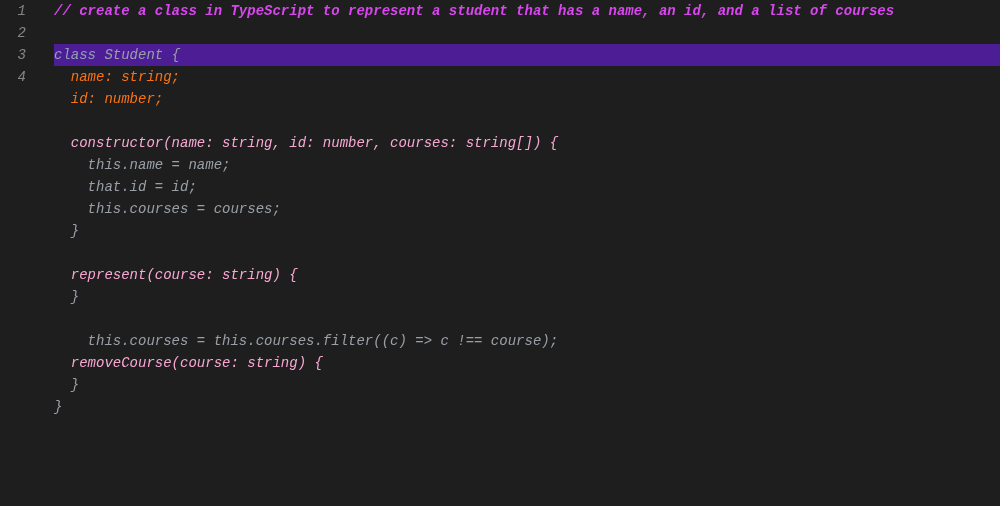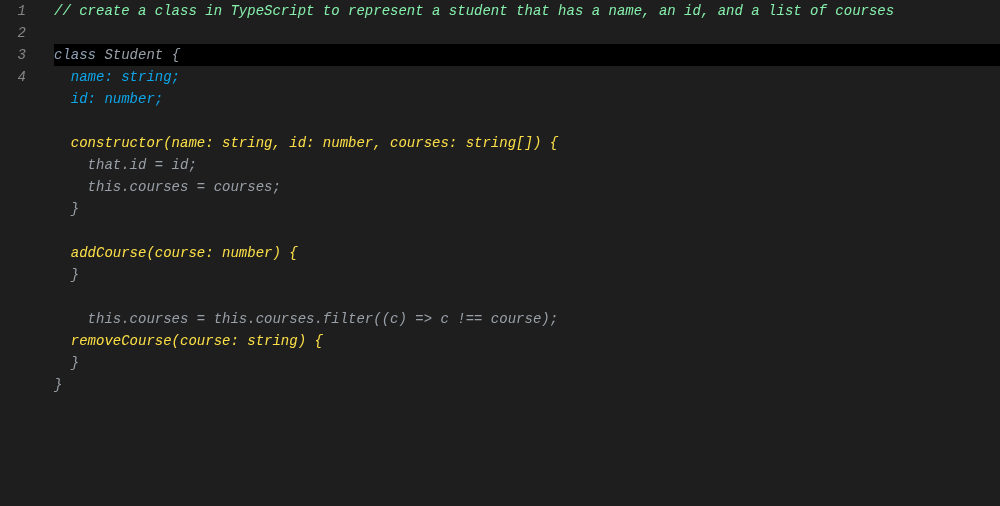--- a/index.html
+++ b/index.html
@@ -35,53 +35,54 @@
     }
     .code-area {
       flex: 1;
       padding-left: 10px;
     }
     .code-line {
       height: 22px;
       white-space: pre;
     }
     .line-highlight {
-      background: #000000;
+      background: #4c1d95;
       font-style: italic;
     }
-    .comment { color: #86efac; }
+    .comment { color: #d946ef; font-weight: bold; }
     .keyword { color: #91a0b6; }
     .identifier { color: #9aa0a8; }
-    .property { color: #0ea5e9; }
+    .property { color: #f97316; }
     .punct { color: #9aa0a8; }
-    .method { color: #fde047; }
+    .method { color: #f9a8d4; }
   </style>
 </head>
 <body>
 
 <div class="editor-container">
   <div class="gutter">
     <div class="gutter-line">1</div>
     <div class="gutter-line">2</div>
     <div class="gutter-line">3</div>
     <div class="gutter-line">4</div>
   </div>
   <div class="code-area">
     <div class="code-line"><span class="comment">// create a class in TypeScript to represent a student that has a name, an id, and a list of courses</span></div>
     <div class="code-line"><span></span></div>
     <div class="code-line line-highlight"><span class="keyword">class</span><span class="identifier"> Student </span><span class="punct">{</span></div>
     <div class="code-line"><span class="property">  name: string;</span></div>
     <div class="code-line"><span class="property">  id: number;</span></div>
     <div class="code-line"><span></span></div>
     <div class="code-line"><span class="method">  constructor(name: string, id: number, courses: string[]) {</span></div>
+    <div class="code-line"><span class="identifier">    this.name = name;</span></div>
     <div class="code-line"><span class="identifier">    that.id = id;</span></div>
     <div class="code-line"><span class="identifier">    this.courses = courses;</span></div>
     <div class="code-line"><span class="punct">  }</span></div>
     <div class="code-line"><span></span></div>
-    <div class="code-line"><span class="method">  addCourse(course: number) {</span></div>
+    <div class="code-line"><span class="method">  represent(course: string) {</span></div>
     <div class="code-line"><span class="punct">  }</span></div>
     <div class="code-line"><span></span></div>
     <div class="code-line"><span class="identifier">    this.courses = this.courses.filter((c) =&gt; c !== course);</span></div>
     <div class="code-line"><span class="method">  removeCourse(course: string) {</span></div>
     <div class="code-line"><span class="punct">  }</span></div>
     <div class="code-line"><span class="punct">}</span></div>
   </div>
 </div>
 
 </body></html>

